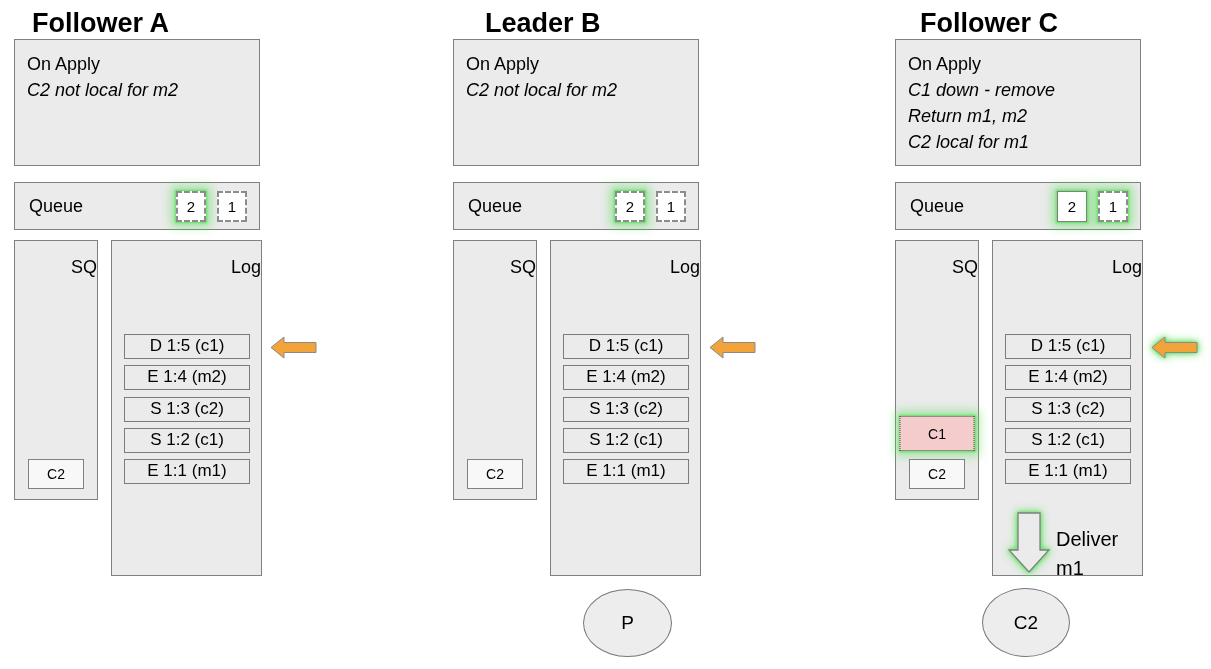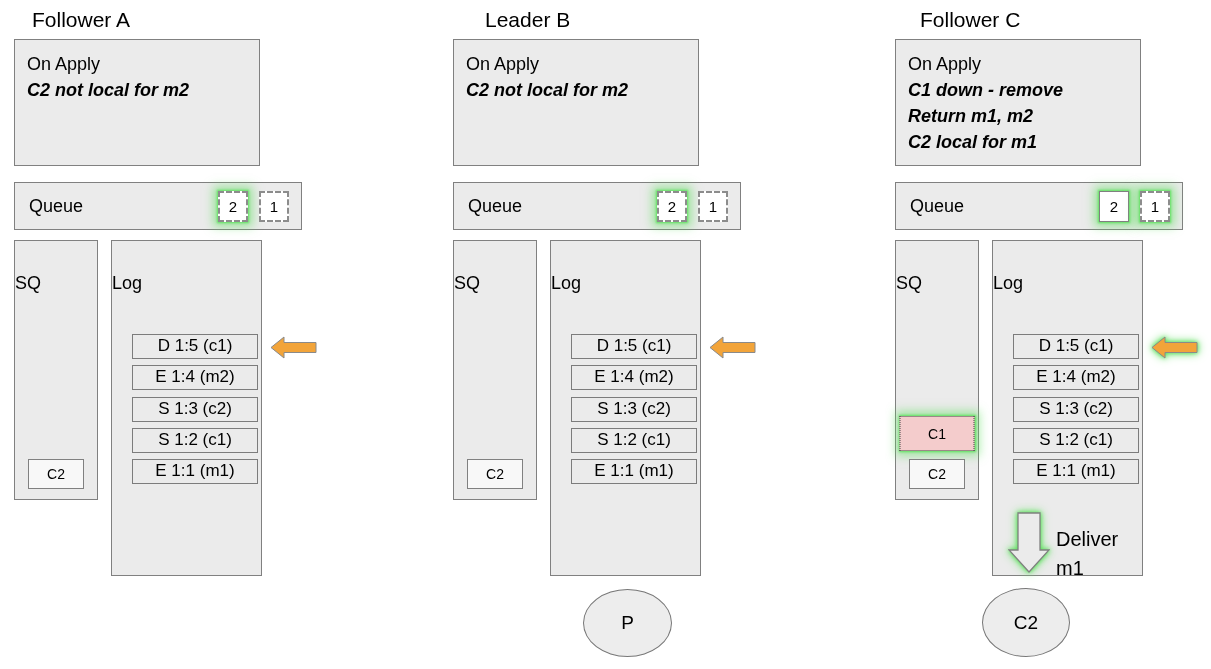--- a/index.html
+++ b/index.html
@@ -1,37 +1,37 @@
 <!DOCTYPE html>
 <html style="--box-fill: #ebebeb; --box-border: #808080; --slot-fill: #ffffff; --down-pink: #f4cccc; --arrow-orange: #f2a43a; --accent-green: #57dd57;"><head>
 <meta charset="utf-8">
 <style>
   html,body{margin:0;padding:0;background:#ffffff;}
   #stage{
     position:relative;width:1211px;height:669px;background:#ffffff;
     font-family:"Liberation Sans",sans-serif;color:#000;overflow:hidden;
   }
   .col{position:absolute;top:0;width:246px;height:560px;}
-  .col-title{position:absolute;top:8px;font-size:21px;font-weight:normal;white-space:nowrap;text-align:right;}
+  .col-title{position:absolute;top:8px;font-size:27px;font-weight:bold;white-space:nowrap;text-align:right;}
   .box{position:absolute;background:var(--box-fill,#ebebeb);border:1.3px solid var(--box-border,#808080);box-sizing:border-box;}
   .on-apply{top:39px;left:0;width:246px;height:127px;padding:11px 12px;font-size:18px;line-height:26px;}
-  .oa-note{font-style:italic;font-weight:bold;}
-  .queue{top:182px;left:0;width:288px;height:48px;}
+  .oa-note{font-style:italic;}
+  .queue{top:182px;left:0;width:246px;height:48px;}
   .queue-label{position:absolute;left:14px;top:50%;transform:translateY(-50%);font-size:18px;}
   .qslot{
     position:absolute;top:8px;width:30px;height:31px;background:var(--slot-fill,#fff);
     border:2px dashed #8c8c8c;box-sizing:border-box;display:flex;align-items:center;
     justify-content:center;font-size:15px;
   }
   .qslot.solid{border:1.5px solid #808080;}
   .sq{top:240px;left:0;width:84px;height:260px;}
   .log{top:240px;left:97px;width:151px;height:336px;}
-  .panel-label{text-align:left;margin-top:32px;font-size:18px;}
+  .panel-label{text-align:right;margin-top:16px;font-size:18px;}
   .log-entry{
-    position:absolute;left:20px;width:126px;height:25px;background:var(--box-fill,#ebebeb);
+    position:absolute;left:12px;width:126px;height:25px;background:var(--box-fill,#ebebeb);
     border:1.2px solid #7c7c7c;box-sizing:border-box;text-align:center;
     font-size:17px;line-height:22px;
   }
   .sq-item{
     position:absolute;left:50%;transform:translateX(-50%);top:218px;width:56px;height:30px;
     background:#f8f8f8;border:1.2px solid #808080;box-sizing:border-box;
     display:flex;align-items:center;justify-content:center;font-size:14px;
   }
   .sq-item.down{top:175px;width:75px;height:35px;background:var(--down-pink,#f4cccc);border:1.6px dotted #444;}
   .glow{box-shadow:0 0 2px 1px rgba(88,224,88,.9),0 0 9px 5px rgba(88,224,88,.5);}

